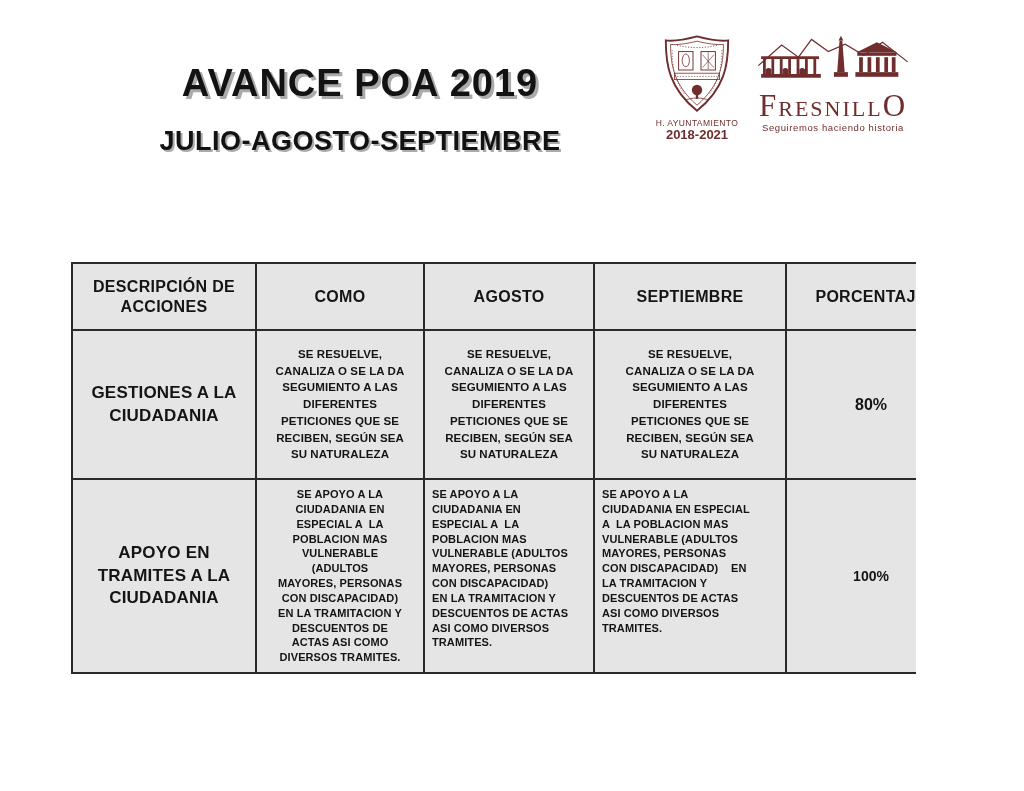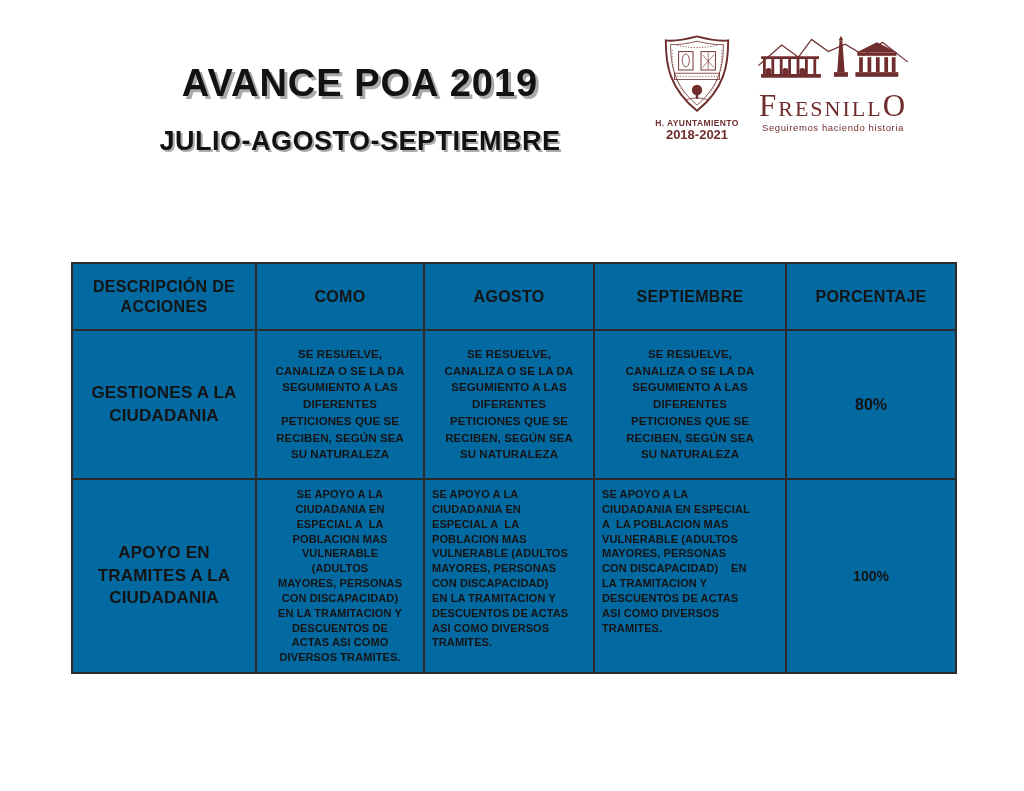--- a/index.html
+++ b/index.html
@@ -1,48 +1,48 @@
 <!DOCTYPE html>
 <html style="--brand: #702d2d;"><head>
 <meta charset="utf-8">
 <style>
   :root{ --brand:#702d2d; --ink:#141414; --line:#2a2a2a; }
   html,body{ margin:0; padding:0; background:#ffffff; }
   .page{
-    position:relative; width:1024px; height:791px; background:#ffffff;
+    position:relative; width:916px; height:791px; background:#ffffff;
     font-family:"Liberation Sans", sans-serif; color:var(--ink); overflow:hidden;
   }
 
   
   .title{
     position:absolute; left:130px; top:64px; width:460px; margin:0;
     text-align:center; font-size:38px; font-weight:bold; line-height:1;
     letter-spacing:1px; color:#121212; text-shadow:3px 3px 0 #ababab;
   }
   .subtitle{
     position:absolute; left:130px; top:128px; width:460px; margin:0;
     text-align:center; font-size:27px; font-weight:bold; line-height:1;
     letter-spacing:0.5px; color:#121212; text-shadow:2px 2px 0 #ababab;
   }
 
   
   .logo{ position:absolute; left:645px; top:22px; width:272px; height:136px; display:flex; }
   .crest-block{ width:104px; text-align:center; padding-top:12px; }
-  .crest-caption{ font-size:8.5px; font-weight:bold; color:var(--brand); letter-spacing:0.4px; line-height:1.1; margin-top:1px; }
+  .crest-caption{ font-size:8.5px; font-weight:normal; color:var(--brand); letter-spacing:0.4px; line-height:1.1; margin-top:1px; }
   .crest-years{ font-size:13px; font-weight:bold; color:var(--brand); line-height:1.05; }
   .wordmark-block{ flex:1; text-align:center; padding-top:10px; }
   .wordmark{ font-family:"Liberation Serif", serif; color:var(--brand); line-height:1; letter-spacing:2px; white-space:nowrap; margin-top:-2px; }
   .wm-big{ font-size:31px; }
   .wm-mid{ font-size:22px;margin-top:48px; }
   .tagline{ font-size:9.5px; color:var(--brand); letter-spacing:0.6px; margin-top:1px; }
 
   
   table.poa{
     position:absolute; left:71px; top:262px; width:884px;
-    border-collapse:collapse; table-layout:fixed; background:#0369a1;
+    border-collapse:collapse; table-layout:fixed; background:#e5e5e5;
   }
   table.poa th, table.poa td{ border:2px solid var(--line); overflow:hidden; }
   table.poa thead th{
     height:63px; font-size:16px; font-weight:bold; text-align:center;
     vertical-align:middle; white-space:pre-line; line-height:1.25; letter-spacing:0.3px;
   }
   tr.row1 td{ height:139px; }
   tr.row2 td{ height:181px; }
   .action-cell{
     font-size:17px; font-weight:bold; text-align:center; vertical-align:middle;

